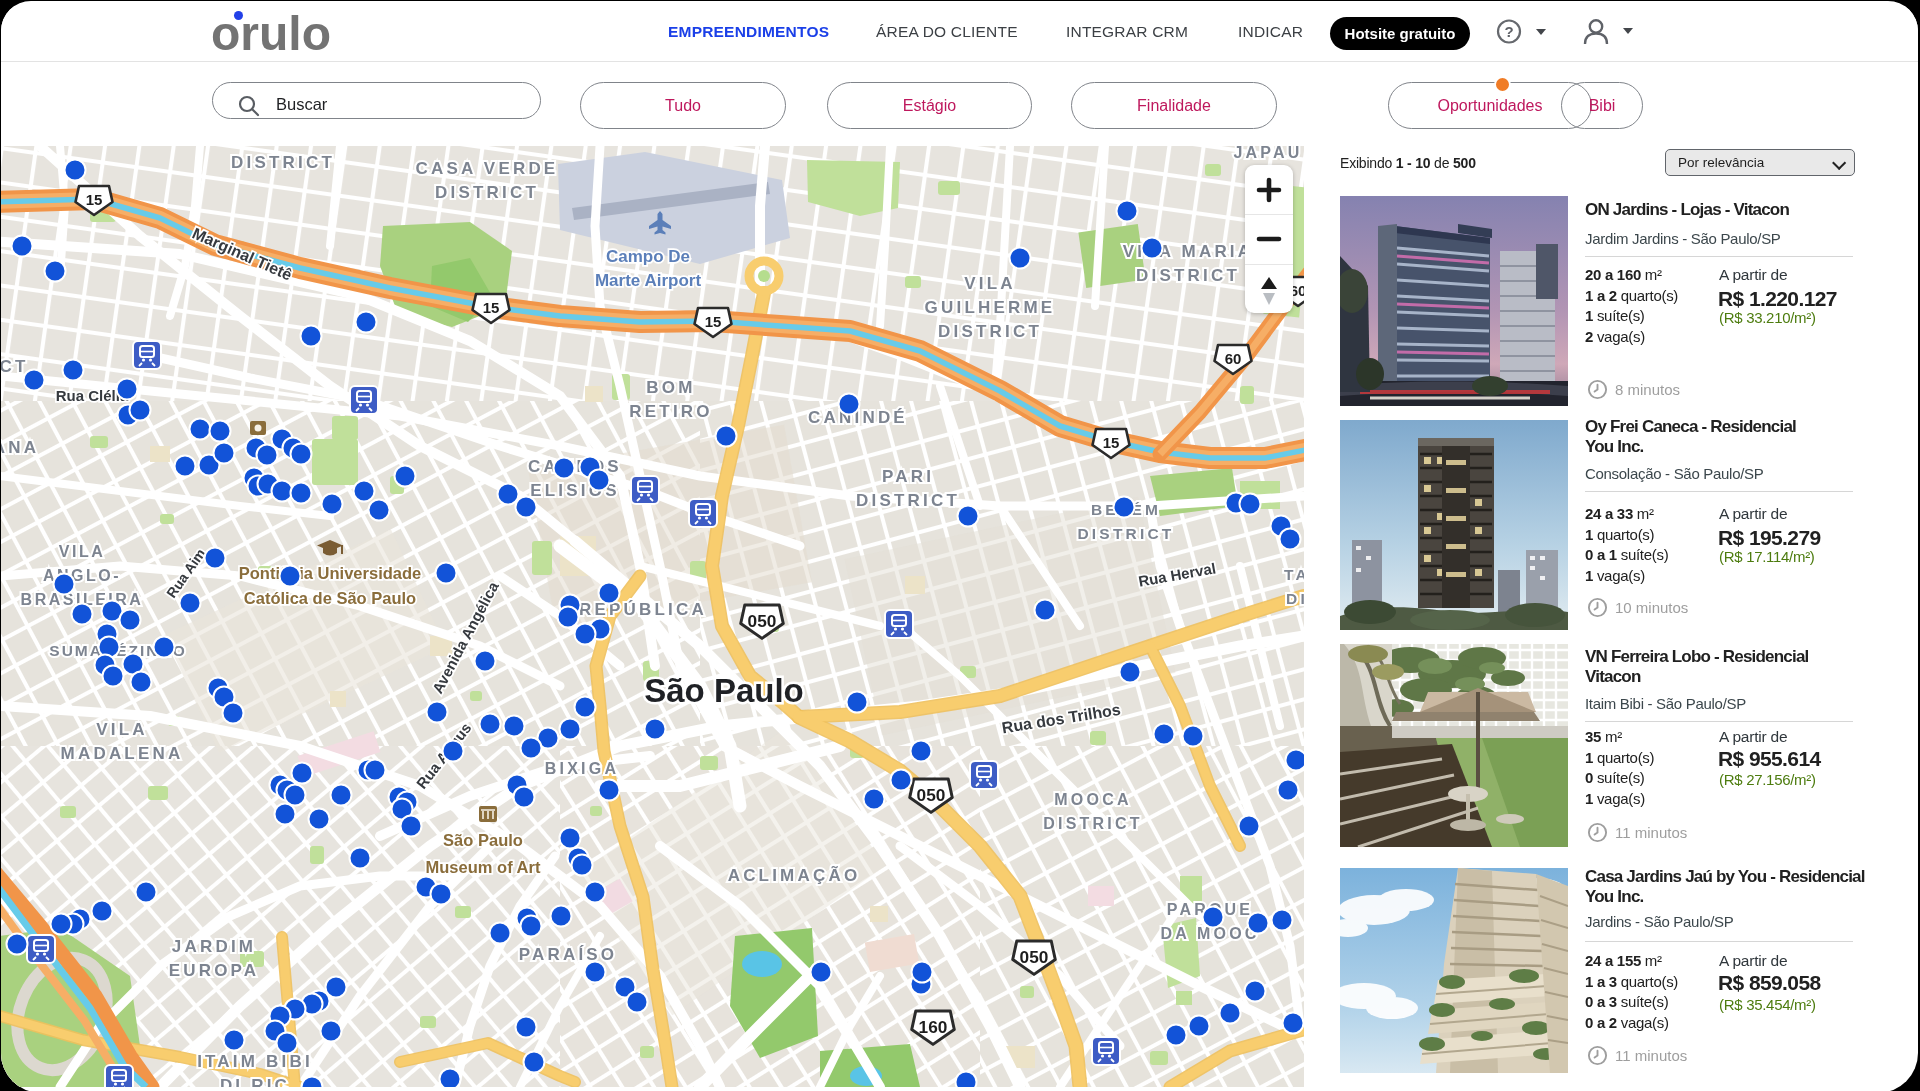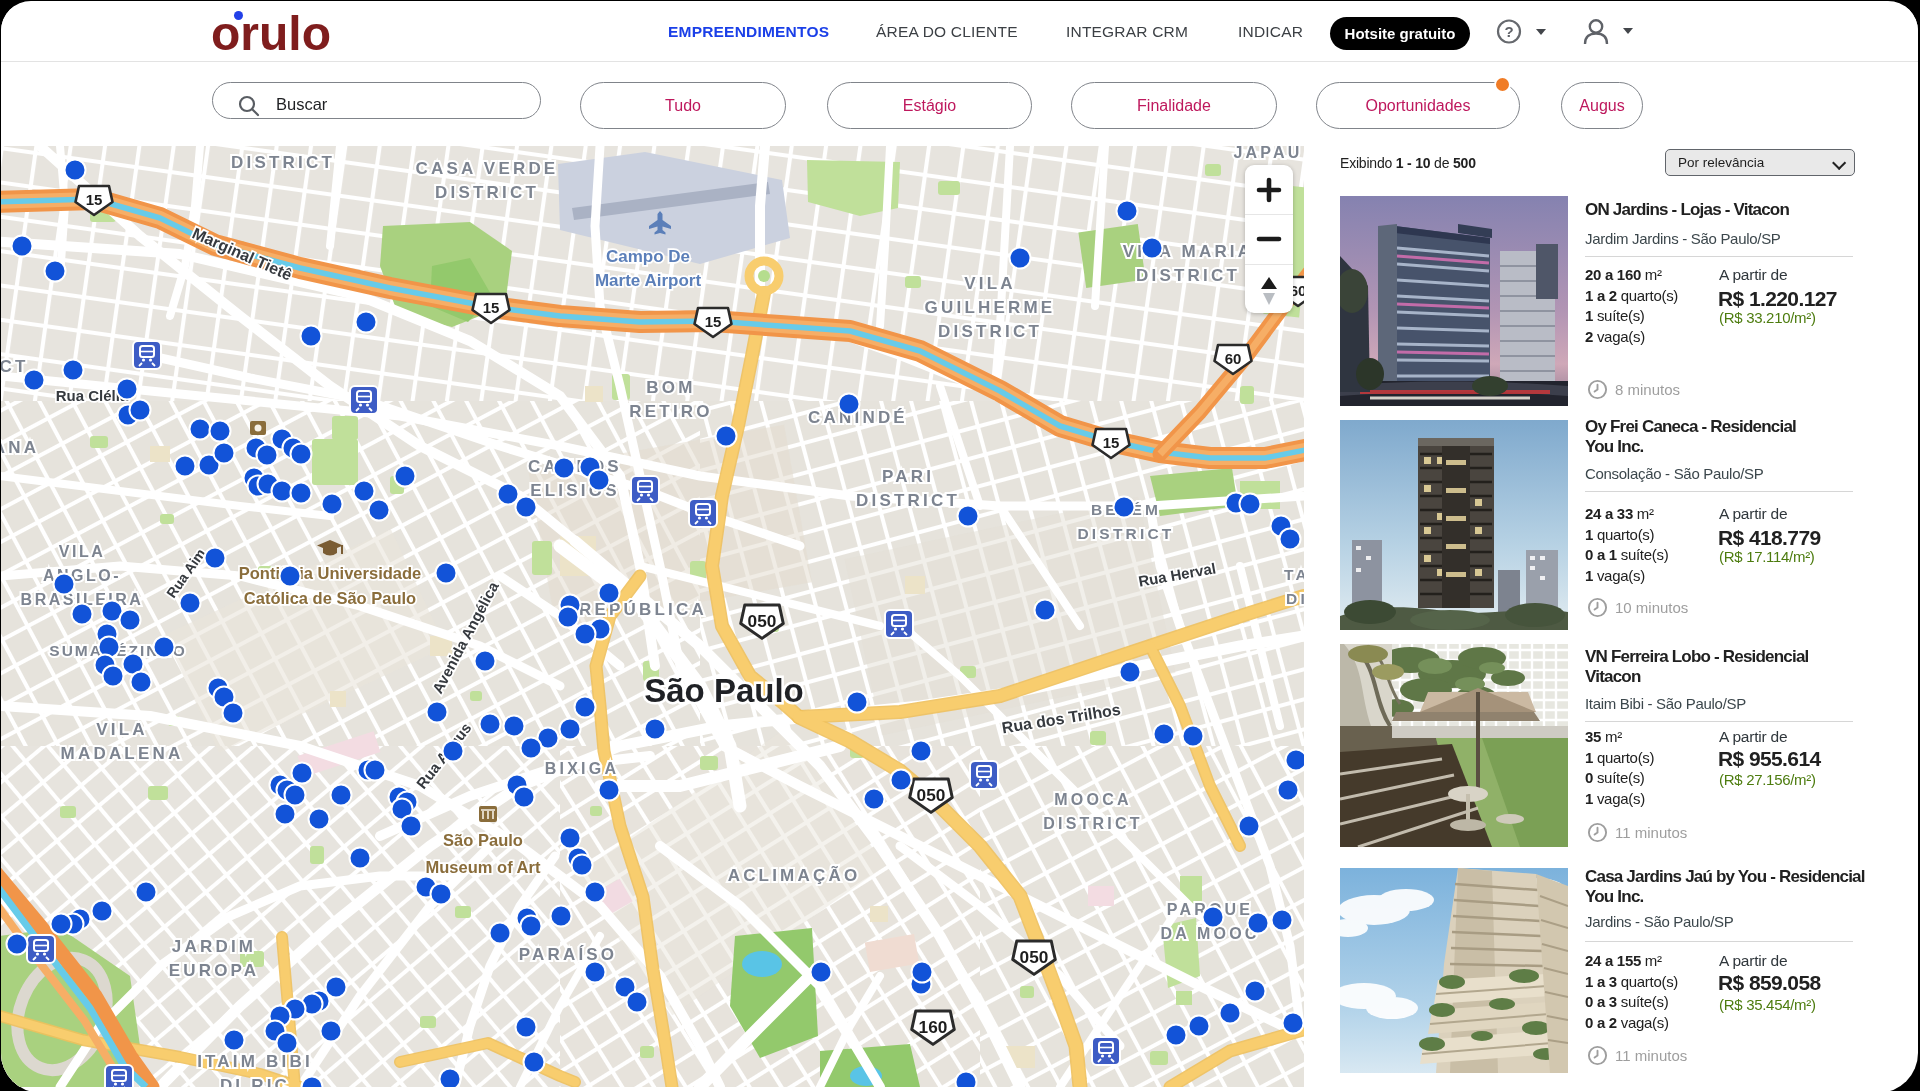--- a/index.html
+++ b/index.html
@@ -4,21 +4,21 @@
 * { margin:0; padding:0; box-sizing:border-box; }
 html,body { width:1920px; height:1091px; background:#000; overflow:hidden;
   font-family:"Liberation Sans", sans-serif; }
 #page { position:absolute; top:1px; left:1px; width:1917px; height:1092px;
   background:#fff; border-radius:30px 30px 40px 40px; overflow:hidden; }
 #inwrap { position:absolute; top:5px; left:-1px; width:1920px; height:1085px; }
 
 #hdr { position:absolute; top:0; left:0; width:100%; height:56px; background:#fff;
   border-bottom:1px solid #e3e3e3; z-index:30; }
 #logo { position:absolute; left:211px; top:0px; font-size:48px; font-weight:bold;
-  color:#7f1d1d; letter-spacing:0px; }
+  color:#737373; letter-spacing:0px; }
 #logodot { position:absolute; left:234px; top:5px; width:9px; height:9px; border-radius:50%; background:#2240e8; }
 .nav { position:absolute; top:17px; font-size:15.5px; color:#3c4045; font-weight:bold; letter-spacing:0.2px; }
 .nav.active { color:#1a3fe8; }
 #btn { position:absolute; left:1330px; top:11px; width:140px; height:33px; background:#000000;
   border-radius:17px; color:#fff; font-size:15px; font-weight:bold; text-align:center; line-height:33px; }
 
 #search { position:absolute; left:212px; top:76px; width:329px; height:37px; border:1.6px solid #80848a;
   border-radius:24px; }
 .pill { position:absolute; top:76px; height:47px; border:1.6px solid #80848a; border-radius:24px;
   font-size:16px; color:#be185d; display:flex; align-items:center; justify-content:center; }
@@ -77,23 +77,23 @@
   <div id="search">
     <svg style="position:absolute;left:24px;top:11px" width="24" height="24" viewBox="0 0 24 24">
       <circle cx="10" cy="10" r="7" fill="none" stroke="#595d63" stroke-width="2.2"></circle>
       <path d="M15.2,15.2 L21,21" stroke="#595d63" stroke-width="2.2" stroke-linecap="round"></path>
     </svg>
     <span style="position:absolute;left:63px;top:12px;font-size:16.5px;color:#1f2023;">Buscar</span>
   </div>
   <div class="pill" style="left:580px;width:206px;">Tudo</div>
   <div class="pill" style="left:827px;width:205px;">Estágio</div>
   <div class="pill" style="left:1071px;width:206px;">Finalidade</div>
-  <div class="pill" style="left:1316px;width:204px;">Oportunidades</div>
+  <div class="pill" style="left:1388px;width:204px;">Oportunidades</div>
   <div id="odot"></div>
-  <div class="pill" style="left:1561px;width:82px;">Augus</div>
+  <div class="pill" style="left:1561px;width:82px;">Bibi</div>
 
   <div id="map">
     <svg width="1304" height="941" viewBox="0 0 1304 941">
 <defs>
 <pattern id="g1" width="34" height="34" patternUnits="userSpaceOnUse" patternTransform="rotate(8)">
  <rect width="34" height="34" fill="#e7e4de"></rect>
  <path d="M0,2H34 M2,0V34" stroke="#ffffff" stroke-width="4.2"></path>
 </pattern>
 <pattern id="g2" width="29" height="29" patternUnits="userSpaceOnUse" patternTransform="rotate(-28)">
  <rect width="29" height="29" fill="#e6e3dc"></rect>
@@ -713,21 +713,21 @@
 </svg>
       </div>
 <div class="ctitle" style="top:411px">Oy Frei Caneca - Residencial<br>You Inc.</div>
 <div class="csub" style="top:459px">Consolação - São Paulo/SP</div>
 <div class="cdiv" style="top:485px"></div>
 <div class="spec" style="top:499px"><b>24 a 33</b>&nbsp;m²</div>
       <div class="spec" style="top:520px"><b>1</b>&nbsp;quarto(s)</div>
       <div class="spec" style="top:540px"><b>0 a 1</b>&nbsp;suíte(s)</div>
       <div class="spec" style="top:561px"><b>1</b>&nbsp;vaga(s)</div>
 <div class="apartir" style="top:499px">A partir de</div>
-<div class="cprice" style="top:520px">R$ 418.779</div>
+<div class="cprice" style="top:520px">R$ 195.279</div>
 <div class="cperm" style="top:542px">(R$ 17.114/m²)</div>
 <div class="cmin" style="top:591px"><svg width="21" height="21" viewBox="0 0 21 21">
           <circle cx="10.5" cy="10.5" r="8.6" fill="none" stroke="#9e9e9e" stroke-width="1.9"></circle>
           <path d="M10.5,5.8 V10.5 L7.6,12.6" fill="none" stroke="#9e9e9e" stroke-width="1.9" stroke-linecap="round"></path>
         </svg><span>10 minutos</span></div>
 <div class="pimg" style="top:638px">
         <svg width="228" height="203" viewBox="0 0 228 203">
 <rect width="228" height="203" fill="#edece7"></rect>
 <rect x="52" y="0" width="176" height="82" fill="#e7e7e0"></rect>
 <g fill="none" stroke="#ffffff" stroke-width="2.4">

